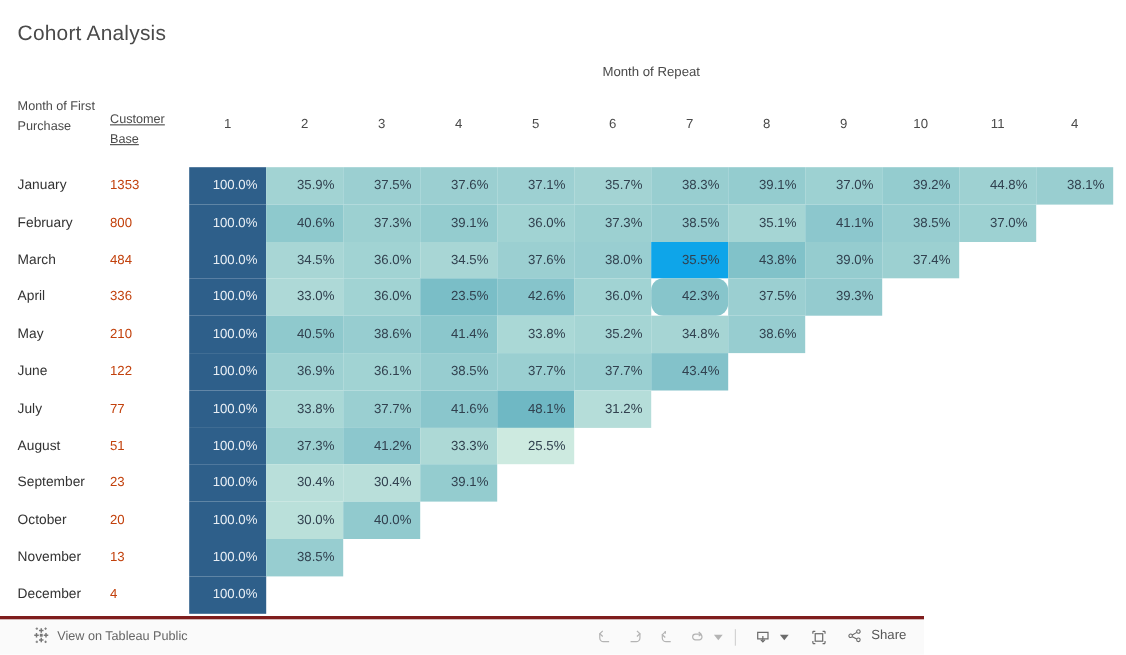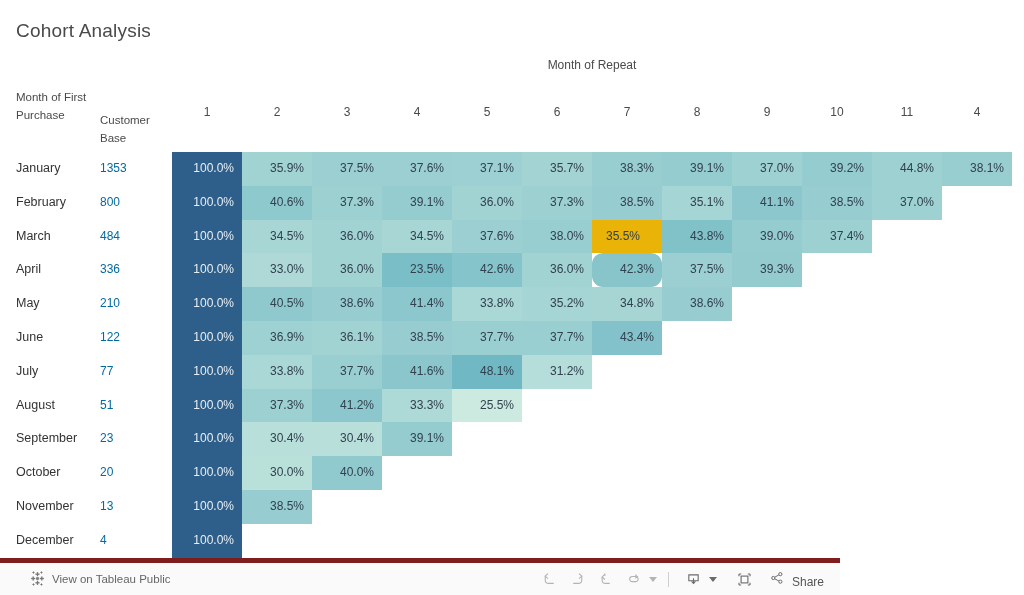--- a/index.html
+++ b/index.html
@@ -41,21 +41,21 @@
   }
 
   
   .corner-head {
     position: absolute;
     font-size: 11.5px;
     color: #4a4a4a;
     line-height: 18px;
   }
   #head-row-dim { left: 16px; top: 88px; width: 78px; }
-  #head-measure-dim { left: 100px; top: 111px; width: 68px; }
+  #head-measure-dim { left: 100px; top: 100px; width: 68px; text-decoration: underline; }
 
   
   #col-headers {
     position: absolute;
     left: 172px;
     top: 105px;
     width: 840px;
     height: 20px;
   }
   #col-headers .col-head {
@@ -88,21 +88,21 @@
     color: #333333;
     white-space: nowrap;
   }
   .row-base {
     position: absolute;
     left: 100px;
     top: 0;
     height: 33.8px;
     line-height: 33.8px;
     font-size: 12px;
-    color: #0369a1;
+    color: #c2410c;
     white-space: nowrap;
   }
   .cells {
     position: absolute;
     left: 172px;
     top: 0;
     height: 33.8px;
   }
   .cell {
     position: absolute;
@@ -122,21 +122,21 @@
   }
 
   
   #toolbar {
     position: absolute;
     left: 0;
     bottom: 0;
     width: 840px;
     height: 32px;
     background: #fafafa;
-    border-top: 5px solid #7f1d1d;
+    border-top: 3px solid #7f1d1d;
     display: flex;
     align-items: center;
   }
   #tableau-link {
     display: flex;
     align-items: center;
     margin-left: 30px;
     font-size: 11.5px;
     color: #666666;
     cursor: pointer;
@@ -167,21 +167,21 @@
   }
   .caret.dark { border-top-color: #6b6b6b; }
   .tb-sep {
     width: 1px;
     height: 15px;
     background: #cfcfcf;
     margin: 0 11px;
   }
   #share-btn {
     display: flex;
-    align-items: flex-end;
+    align-items: flex-start;
     margin-left: 10px;
     margin-right: 16px;
     font-size: 12px;
     color: #555555;
     cursor: pointer;
     white-space: nowrap;
   }
   #share-btn .share-ico { margin-right: 7px; display:block; }
   .gap-md { width: 14px; }
 </style>
@@ -249,21 +249,21 @@
     <div class="grid-row">
       <div class="row-label">March</div>
       <div class="row-base">484</div>
       <div class="cells" style="width: 840px;">
         <div class="cell base-cell" style="left: 0px; background: rgb(46, 95, 138);">100.0%</div>
         <div class="cell" style="left: 70px; background: rgb(168, 214, 213);">34.5%</div>
         <div class="cell" style="left: 140px; background: rgb(161, 211, 211);">36.0%</div>
         <div class="cell" style="left: 210px; background: rgb(168, 214, 213);">34.5%</div>
         <div class="cell" style="left: 280px; background: rgb(155, 207, 209);">37.6%</div>
         <div class="cell" style="left: 350px; background: rgb(153, 206, 209);">38.0%</div>
-        <div class="cell" style="left: 420px; background: #eab308; text-align: center;">35.5%</div>
+        <div class="cell" style="left: 420px; background: #0ea5e9;">35.5%</div>
         <div class="cell" style="left: 490px; background: rgb(129, 194, 201);">43.8%</div>
         <div class="cell" style="left: 560px; background: rgb(149, 204, 207);">39.0%</div>
         <div class="cell" style="left: 630px; background: rgb(156, 208, 209);">37.4%</div>
       </div>
     </div>
     <div class="grid-row">
       <div class="row-label">April</div>
       <div class="row-base">336</div>
       <div class="cells" style="width: 840px;">
         <div class="cell base-cell" style="left: 0px; background: rgb(46, 95, 138);">100.0%</div>

